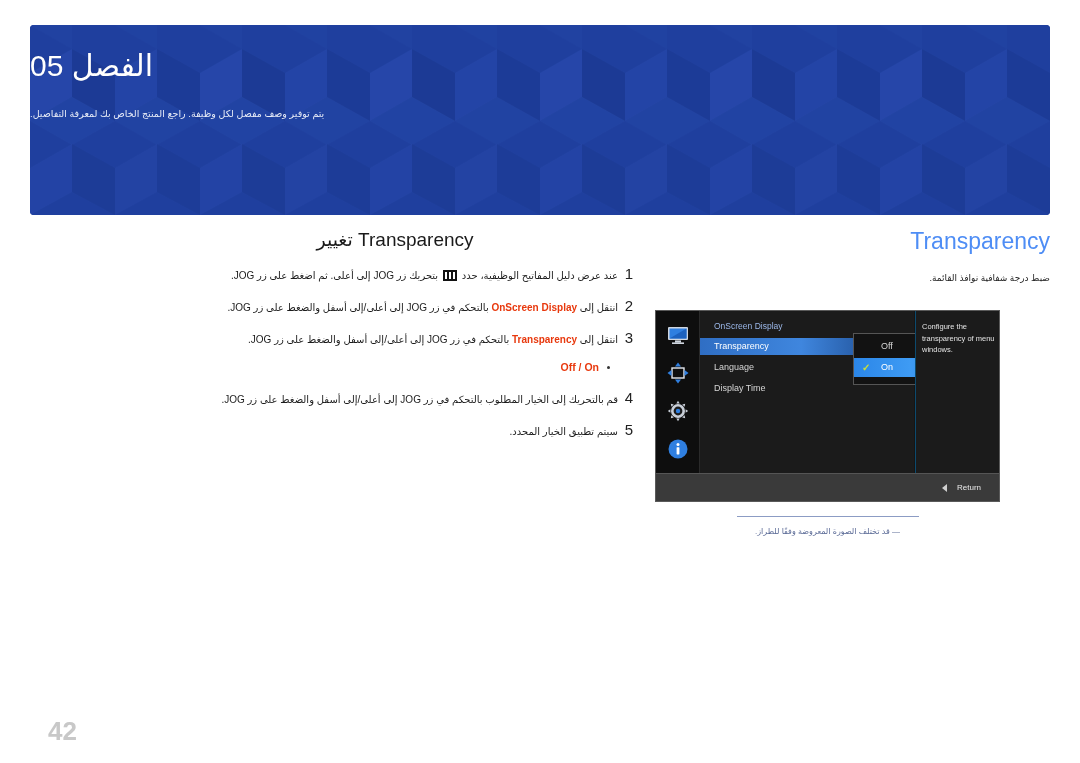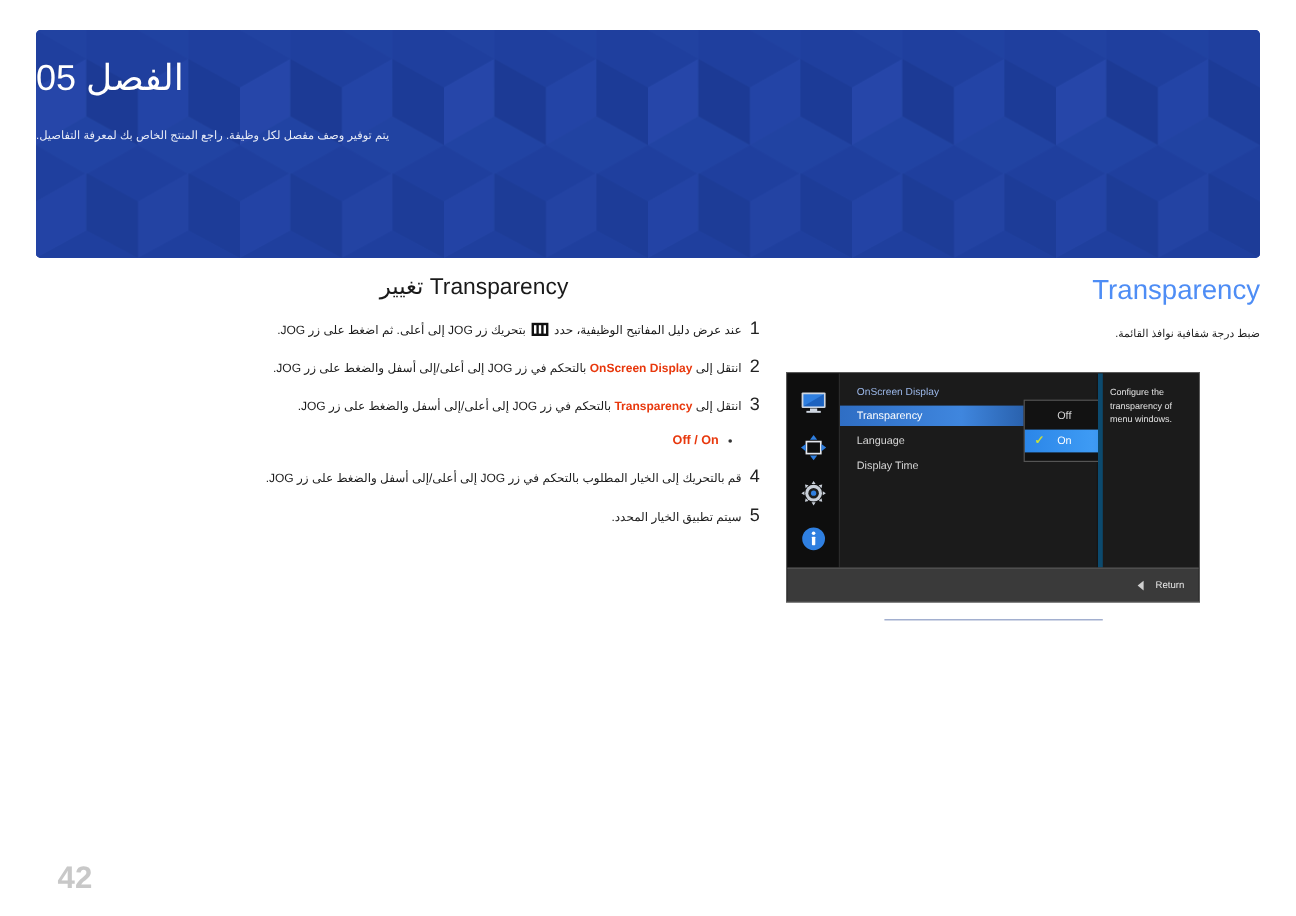--- a/index.html
+++ b/index.html
@@ -139,21 +139,21 @@
   .osd-item{
     font-size:9px;color:#d6d6d6;height:17px;line-height:17px;
     padding-left:14px;margin-bottom:4px;width:170px;
   }
   .osd-item.sel{
     background:linear-gradient(to right,#2f6ec4 0%,#3f86de 55%,#1d4c91 100%);
     color:#ffffff;
   }
   .osd-desc{
     position:absolute;right:0;top:0;width:84px;bottom:0;
-    background:#1b1b1b;border-left:4px solid #0c4a6e;
+    background:#1b1b1b;border-left:1px solid #0c4a6e;
     font-size:7.5px;color:#e2e2e2;line-height:1.55;
     padding:10px 4px 0 6px;box-sizing:border-box;
     text-align:left;
   }
   .osd-dropdown{
     position:absolute;left:153px;top:22px;width:127px;height:52px;
     background:#121212;border:1px solid #555;box-sizing:border-box;
   }
   .dd-opt{
     height:19px;line-height:19px;font-size:9px;color:#d6d6d6;
@@ -164,21 +164,21 @@
     color:#ffffff;margin-top:2px;
   }
   .dd-check{
     position:absolute;left:8px;top:0;width:12px;height:19px;
     line-height:19px;color:#c9e03a;font-size:10px;font-weight:bold;
   }
   .osd-bottom{
     position:absolute;left:0;right:0;bottom:0;height:27px;
     background:#3a3a3a;border-top:1px solid #555;
     display:flex;align-items:center;justify-content:flex-end;
-    padding-right:12px;gap:10px;
+    padding-right:18px;gap:10px;
   }
   .osd-return{font-size:8px;color:#e8e8e8;}
   .osd-back-arrow{
     width:0;height:0;border-top:4px solid transparent;
     border-bottom:4px solid transparent;border-right:5px solid #cfcfcf;
   }
 
   
   .footnote-wrap{
     position:absolute;left:655px;top:516px;width:345px;
@@ -332,15 +332,16 @@
   </div>
 
   <div class="osd-bottom">
     <div class="osd-back-arrow"></div>
     <div class="osd-return">Return</div>
   </div>
 </div>
 
 <div class="footnote-wrap">
   <div class="footnote-rule"></div>
+  <div class="footnote">― قد تختلف الصورة المعروضة وفقًا للطراز.</div>
 </div>
 
 <div class="pagenum">42</div>
 
 </body></html>

